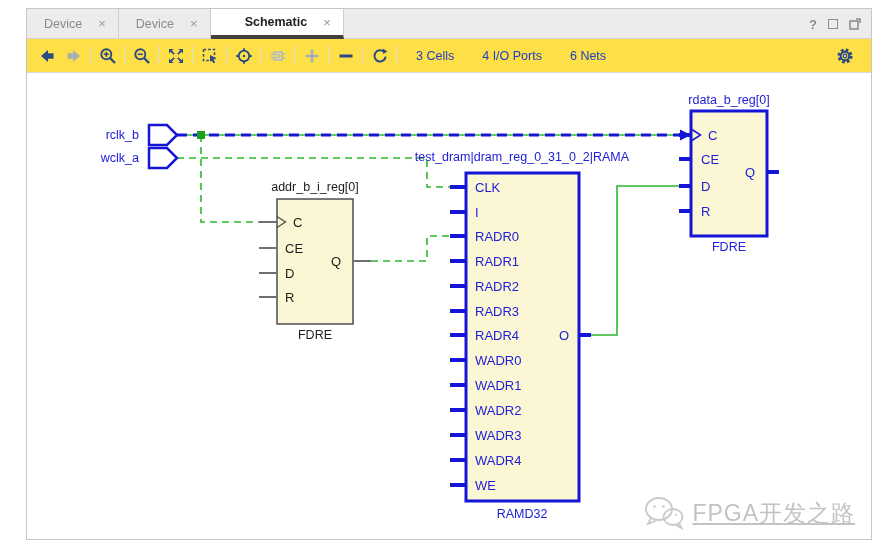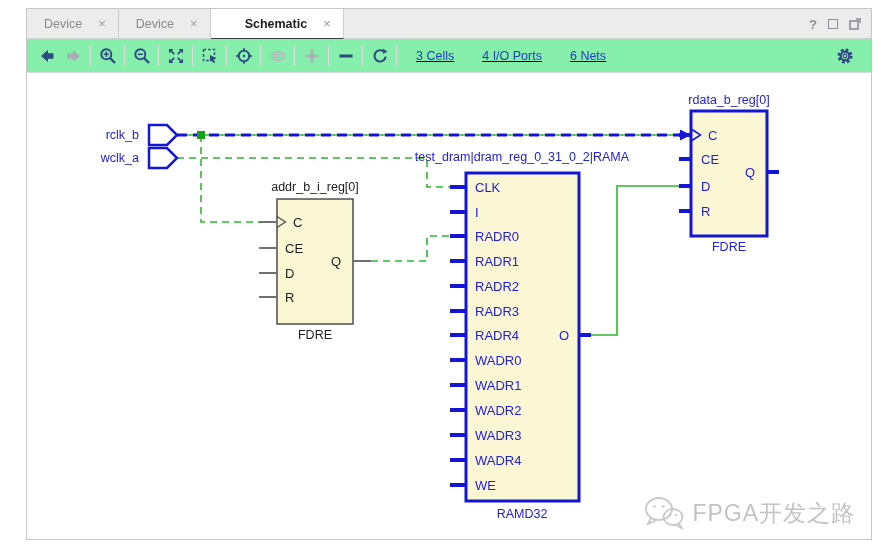--- a/index.html
+++ b/index.html
@@ -7,43 +7,43 @@
               font-family:"Liberation Sans", sans-serif; }
   .window { position:absolute; left:26px; top:8px; width:846px; height:532px;
             border:1px solid #c6c6c6; background:#ffffff; display:flex; flex-direction:column; }
 
   
   .tabbar { height:30px; background:#ececec; display:flex; align-items:stretch; position:relative; }
   .tab { display:flex; align-items:center; gap:16px; padding:0 12px 0 17px;
          border-right:1px solid #cfcfcf; border-bottom:1px solid #d2d2d2;
          font-size:12.5px; color:#8a8a8a; cursor:default; }
   .tab .close { color:#9a9a9a; font-size:13px; }
-  .tab.active { background:#ffffff; color:#1d1d1d; font-weight:bold; border-bottom:1px solid #404040;padding-left:34px; }
+  .tab.active { background:#ffffff; color:#1d1d1d; font-weight:bold; border-bottom:4px solid #404040;padding-left:34px; }
   .tab.active .close { font-weight:normal; }
   .tab-filler { flex:1; border-bottom:1px solid #d2d2d2; }
   .winicons { position:absolute; right:10px; top:0; height:30px; display:flex; align-items:center; gap:11px; }
   .winicons .wicon { color:#8b8f94; font-size:13px; font-weight:bold; display:flex; align-items:center; }
   .sq { width:10px; height:10px; border:1.6px solid #8b8f94; display:inline-block; }
 
   
-  .toolbar { height:34px; background:#86efac; border-bottom:1px solid #d9d9d9;
-             display:flex; align-items:center; padding-left:6px;text-decoration:underline; }
+  .toolbar { height:34px; background:#fde047; border-bottom:1px solid #d9d9d9;
+             display:flex; align-items:center; padding-left:6px; }
   .tbtn { width:27px; height:26px; display:flex; align-items:center; justify-content:center; }
   .tsep { width:1px; height:19px; background:#dcdcdc; margin:0 3px; }
   .tlinks { display:flex; gap:28px; margin-left:16px; font-size:12.5px; color:#2140c0; }
   .tlinks span { cursor:default; }
   .gear { margin-left:auto; margin-right:13px; }
 
   
   .canvas { position:relative; flex:1; background:#ffffff; overflow:hidden; }
   .canvas svg.schem { position:absolute; left:0; top:0; }
 
   .watermark { position:absolute; right:16px; bottom:8px; display:flex; align-items:center; gap:7px;
                color:#c3c3c3; font-size:23px; letter-spacing:1px;
-               text-shadow:1px 1px 0 #ffffff; user-select:none; }
+               text-shadow:1px 1px 0 #ffffff; user-select:none;text-decoration:underline; }
 </style>
 </head>
 <body>
 
 <div class="window">
 
   <div class="tabbar">
     <div class="tab">
       <span>Device</span>
       <span class="close">×</span>

